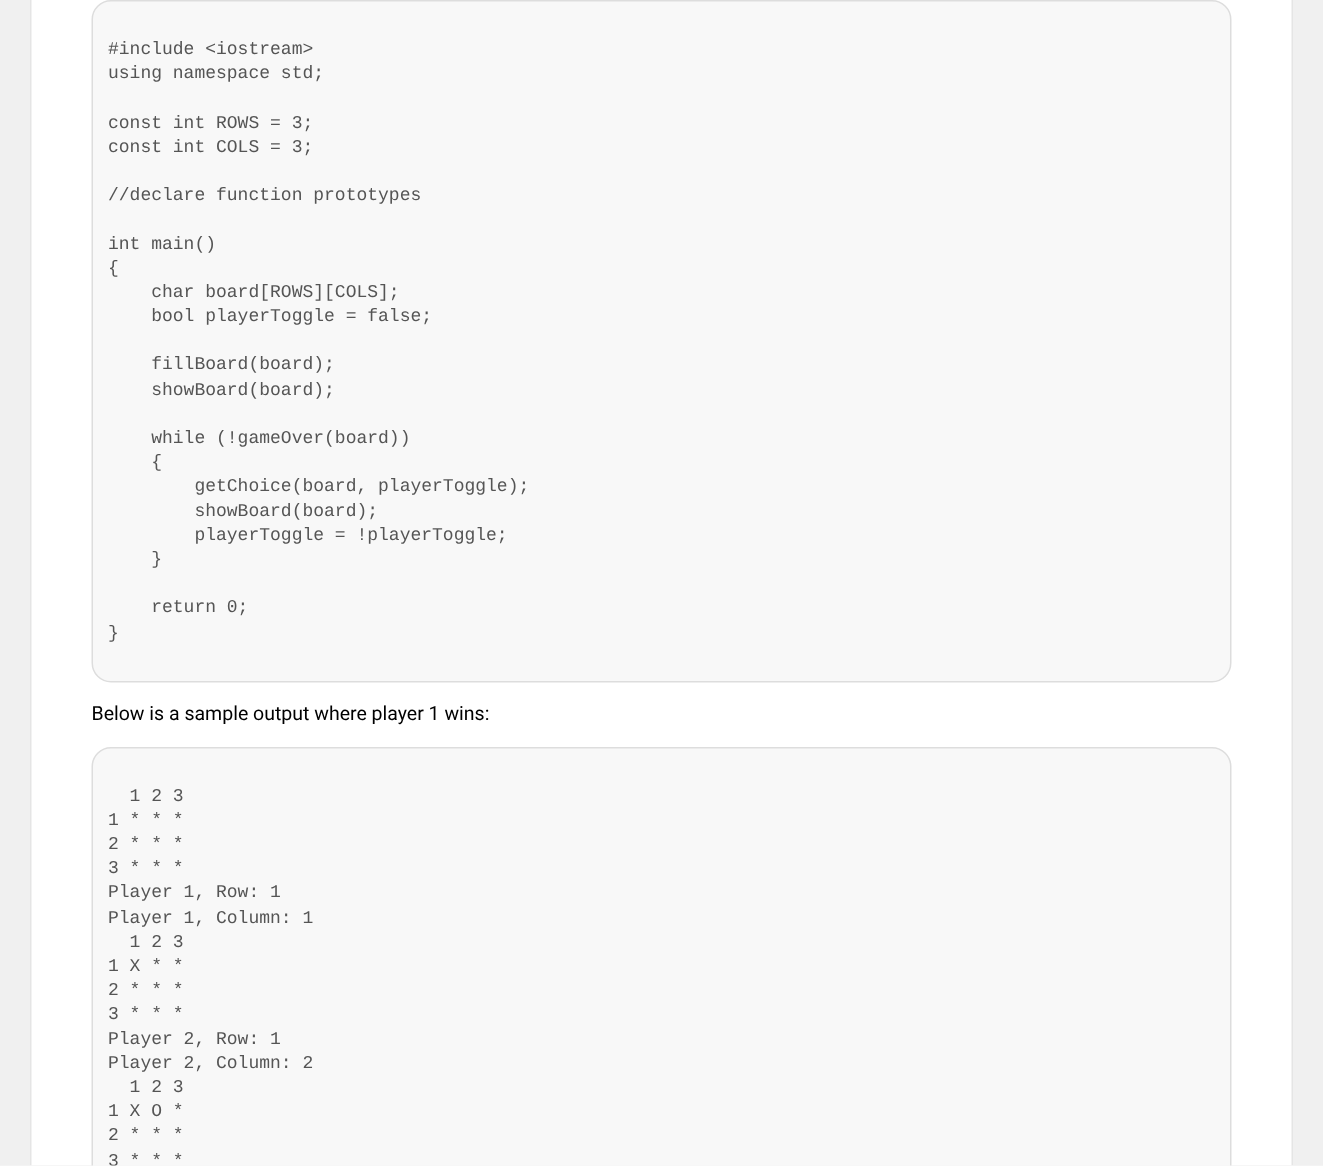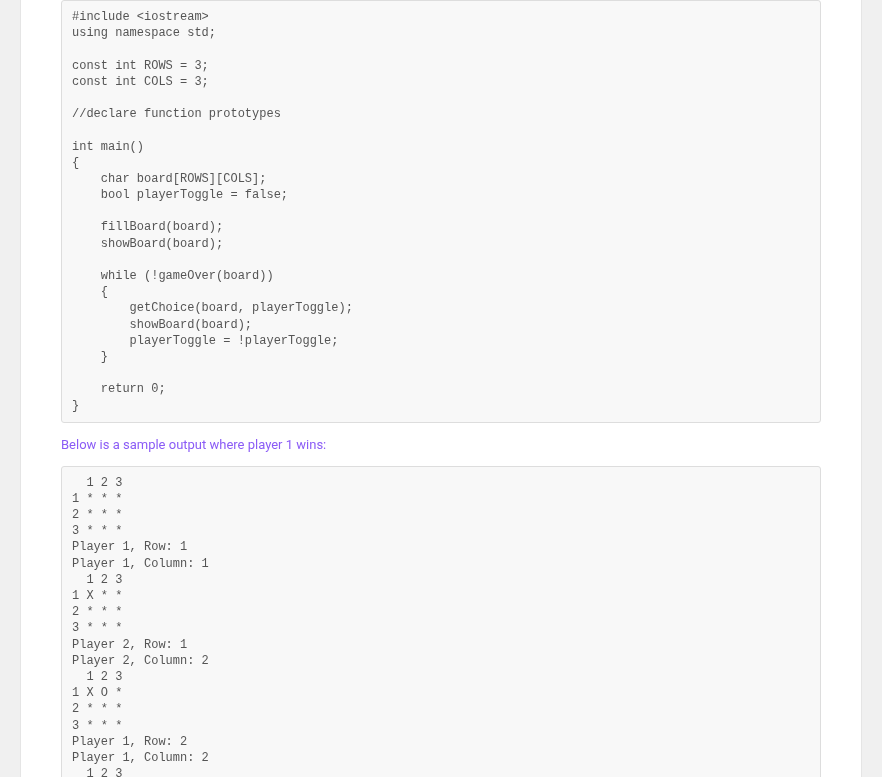--- a/index.html
+++ b/index.html
@@ -23,33 +23,33 @@
   .page-inner {
     background: #ffffff;
     padding: 0 40px 20px 40px;
     height: 100%;
     border-left: 1px solid #e5e5e5;
     border-right: 1px solid #e5e5e5;
   }
   .code-block {
     background: #f8f8f8;
     border: 1px solid #ddd;
-    border-radius: 3px;
-    padding: 8px 10px;
+    border-radius: 13px;
+    padding: 24px 10px;
     font-family: "Courier New", Courier, monospace;
     font-size: 12px;
     line-height: 1.35;
     color: #555;
     white-space: pre;
     margin: 0 0 14px 0;
     overflow: hidden;
   }
   .description {
     font-size: 13px;
-    color: #8b5cf6;
+    color: #000000;
     margin: 0 0 14px 0;
   }
 </style>
 </head>
 <body>
 
 <div class="page-outer">
   <div class="page-inner">
 
     <pre class="code-block">#include &lt;iostream&gt;

